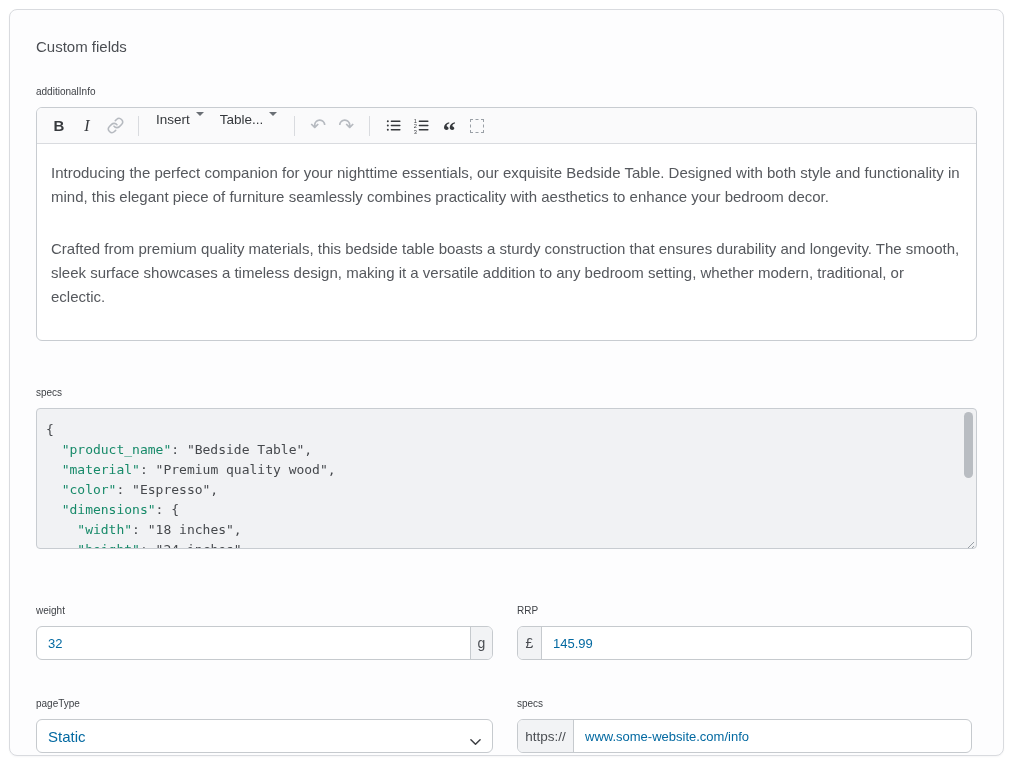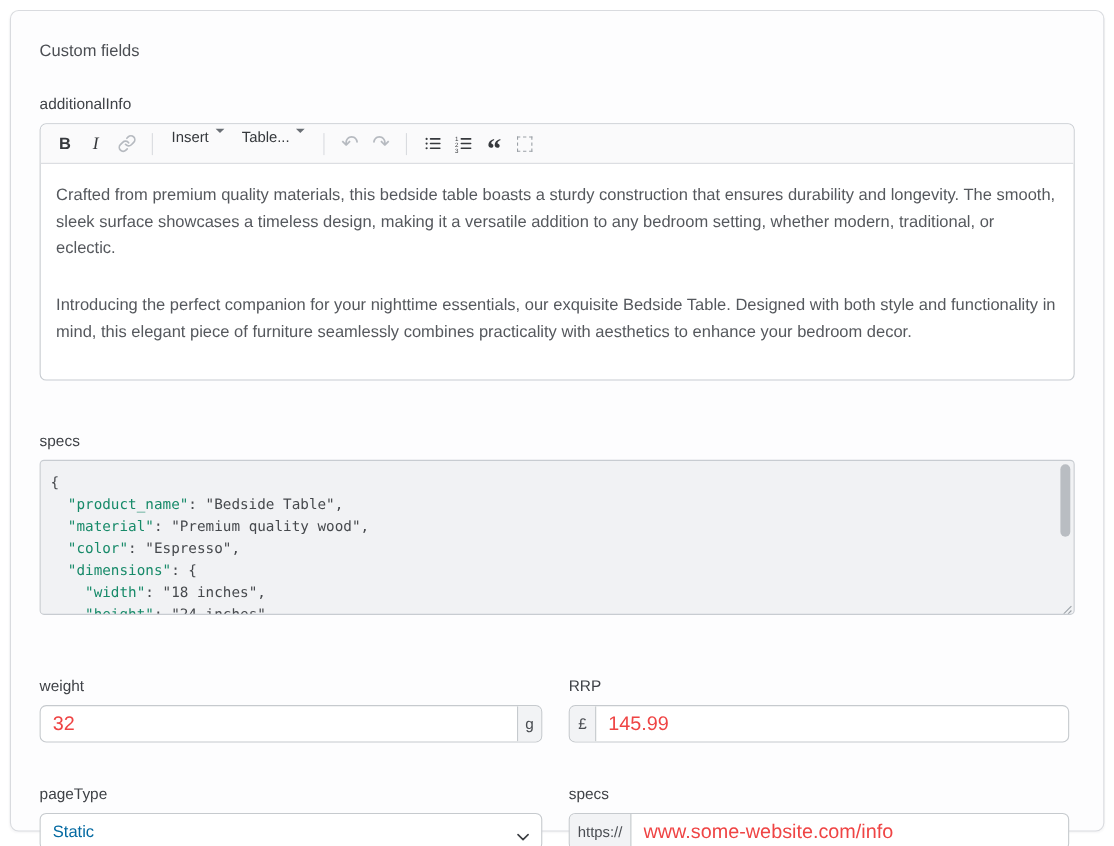--- a/index.html
+++ b/index.html
@@ -7,21 +7,21 @@
 
   .card {
     position: absolute; left: 9px; top: 9px; width: 995px; height: 747px;
     background: #fdfdfe; border: 1px solid #d9dbdf; border-radius: 8px;
     box-shadow: 0 1px 2px rgba(20,20,40,0.04);
     padding: 28px 26px 24px 26px;
   }
 
   .section-title { font-size: 15px; font-weight: 500; color: #4b4e53; margin-bottom: 31px; }
 
-  .field-label { display: block; font-size: 14px; color: #3f4247; margin-bottom: 10px; }
+  .field-label { display: block; font-size: 10px; color: #3f4247; margin-bottom: 10px; }
 
   
   .rte { border: 1px solid #c8ccd1; border-radius: 6px; background: #fff; overflow: hidden; }
   .rte-toolbar {
     display: flex; align-items: center; height: 36px; padding: 0 8px;
     background: #fafafb; border-bottom: 1px solid #d9dbdf;
   }
   .tb-btn {
     width: 28px; height: 28px; display: flex; align-items: center; justify-content: center;
     border: none; background: transparent; border-radius: 3px; cursor: pointer;
@@ -56,21 +56,21 @@
   .code-resize { position: absolute; right: 1px; bottom: 1px; width: 11px; height: 11px; cursor: nwse-resize; }
 
   
   .form-row { display: grid; grid-template-columns: 457px 455px; column-gap: 24px; }
   .row-1 { margin-top: 56px; }
   .row-2 { margin-top: 38px; }
 
   .input-group { display: flex; height: 34px; border: 1px solid #c6cace; border-radius: 6px; background: #fff; overflow: hidden; }
   .input-group input {
     flex: 1; min-width: 0; border: none; outline: none; padding: 0 11px;
-    font-size: 18px; color: #ef4444; font-family: "Liberation Sans", sans-serif; background: transparent;
+    font-size: 13px; color: #0369a1; font-family: "Liberation Sans", sans-serif; background: transparent;
   }
   .addon {
     display: flex; align-items: center; justify-content: center;
     background: #f2f3f5; color: #4a4d52; font-size: 14px; flex: 0 0 auto;
   }
   .addon-suffix { width: 22px; border-left: 1px solid #c6cace; }
   .addon-prefix { border-right: 1px solid #c6cace; }
   .addon-currency { width: 24px; }
   .addon-protocol { width: 56px; font-size: 13.5px; }
 
@@ -146,22 +146,22 @@
           </span>
         </button>
         <button class="tb-btn tb-quote">
             <span>“</span>
           </button>
         <button class="tb-btn">
             <span class="tb-frame"></span>
           </button>
       </div>
       <div class="rte-body">
+          <p>Introducing the perfect companion for your nighttime essentials, our exquisite Bedside Table. Designed with both style and functionality in mind, this elegant piece of furniture seamlessly combines practicality with aesthetics to enhance your bedroom decor.</p>
           <p>Crafted from premium quality materials, this bedside table boasts a sturdy construction that ensures durability and longevity. The smooth, sleek surface showcases a timeless design, making it a versatile addition to any bedroom setting, whether modern, traditional, or eclectic.</p>
-          <p>Introducing the perfect companion for your nighttime essentials, our exquisite Bedside Table. Designed with both style and functionality in mind, this elegant piece of furniture seamlessly combines practicality with aesthetics to enhance your bedroom decor.</p>
         </div>
     </div>
   </div>
 
   <div class="specs-group">
     <label class="field-label">specs</label>
     <div class="code-box">
       <div>
           <div class="code-line"><span>{</span></div>
           <div class="code-line"><span>  </span><span class="tok-key">"product_name"</span><span>: "Bedside Table",</span></div>

